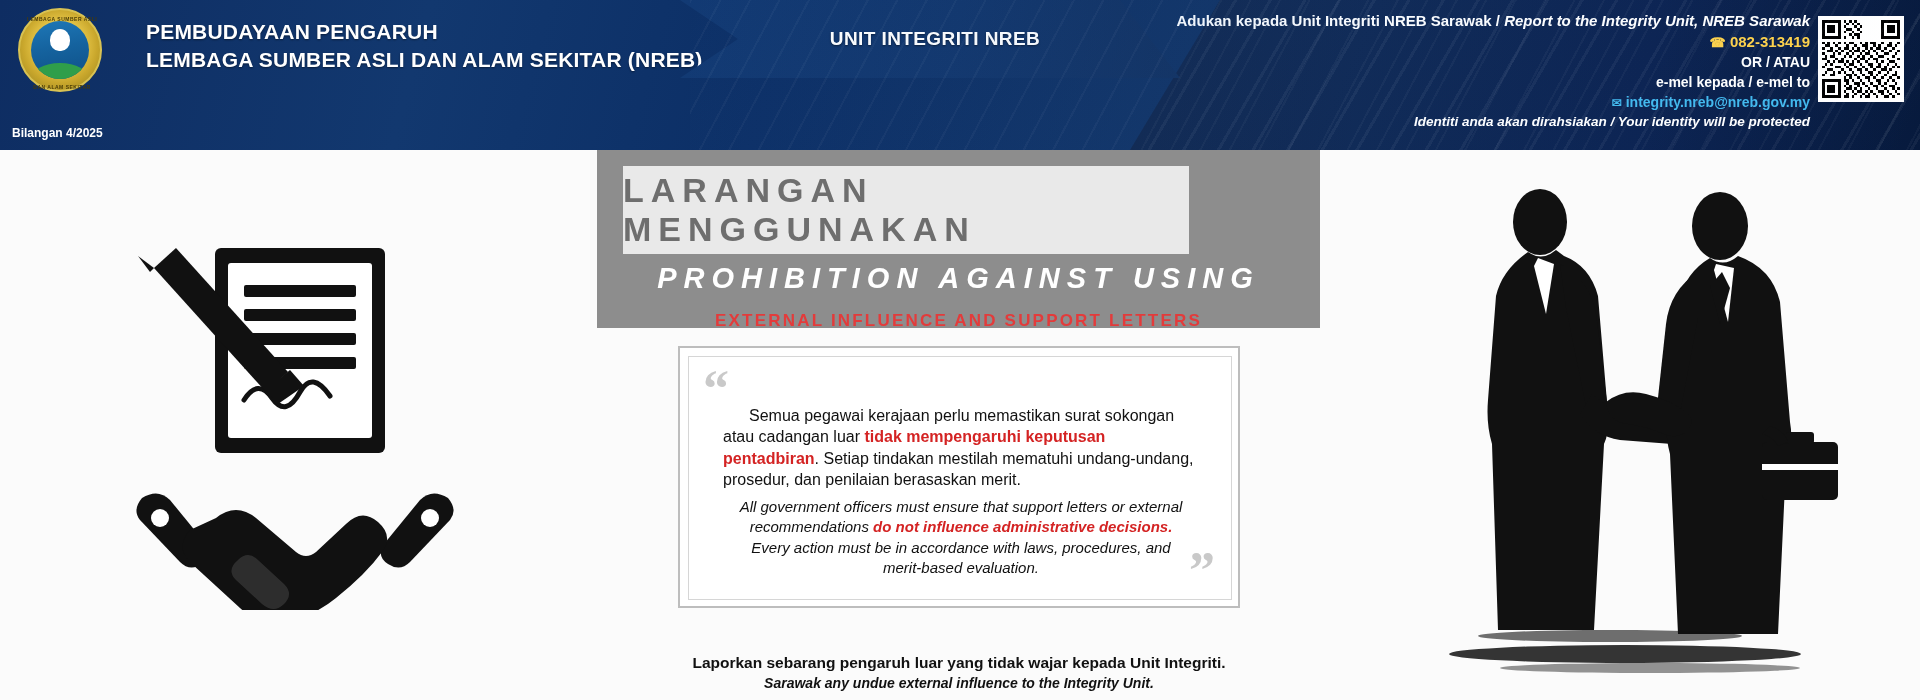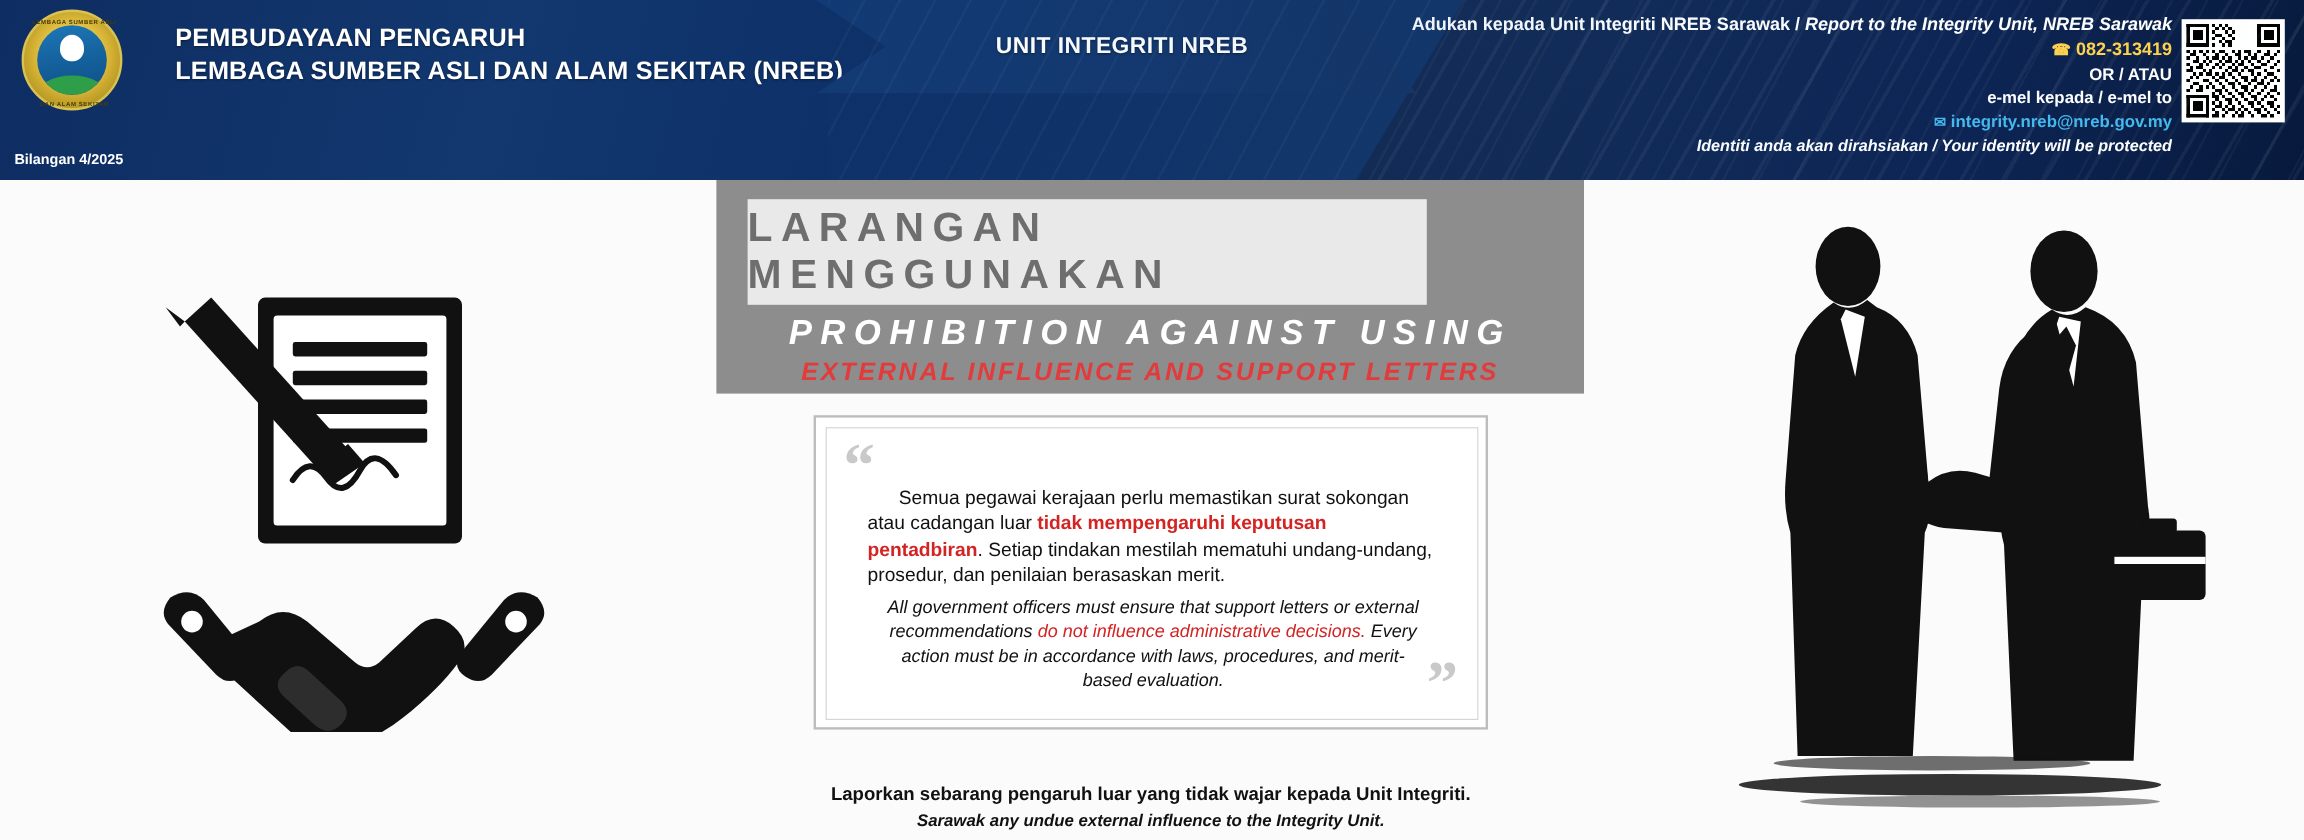--- a/index.html
+++ b/index.html
@@ -235,25 +235,24 @@
   }
   .title-en .l1 {
     color: #ffffff;
     font-size: 29px;
     font-weight: bold;
     font-style: italic;
     letter-spacing: 7px;
   }
   .title-en .l2 {
     color: #e33b3b;
-    font-size: 21px;
-    font-weight: bold;
-    font-style: italic;
+    font-size: 17px;
+    font-weight: bold;
     letter-spacing: 2.2px;
-    margin-top: 4px;
+    margin-top: 16px;
   }
 
   
   .quote-card {
     position: absolute;
     left: 678px; top: 196px;
     width: 562px; height: 262px;
     background: #ffffff;
     border: 2px solid #bdbdbd;
     box-sizing: border-box;
@@ -294,21 +293,21 @@
     left: 42px; top: 140px;
     width: 460px;
     text-align: center;
     font-size: 15px;
     font-style: italic;
     line-height: 1.36;
     color: #111111;
   }
   .quote-en .hl {
     color: #d42323;
-    font-weight: normal;
+    font-weight: bold;
     font-style: italic;
   }
 
   .footer-note {
     position: absolute;
     left: 678px; top: 476px;
     width: 562px;
     text-align: center;
     color: #111111;
   }

